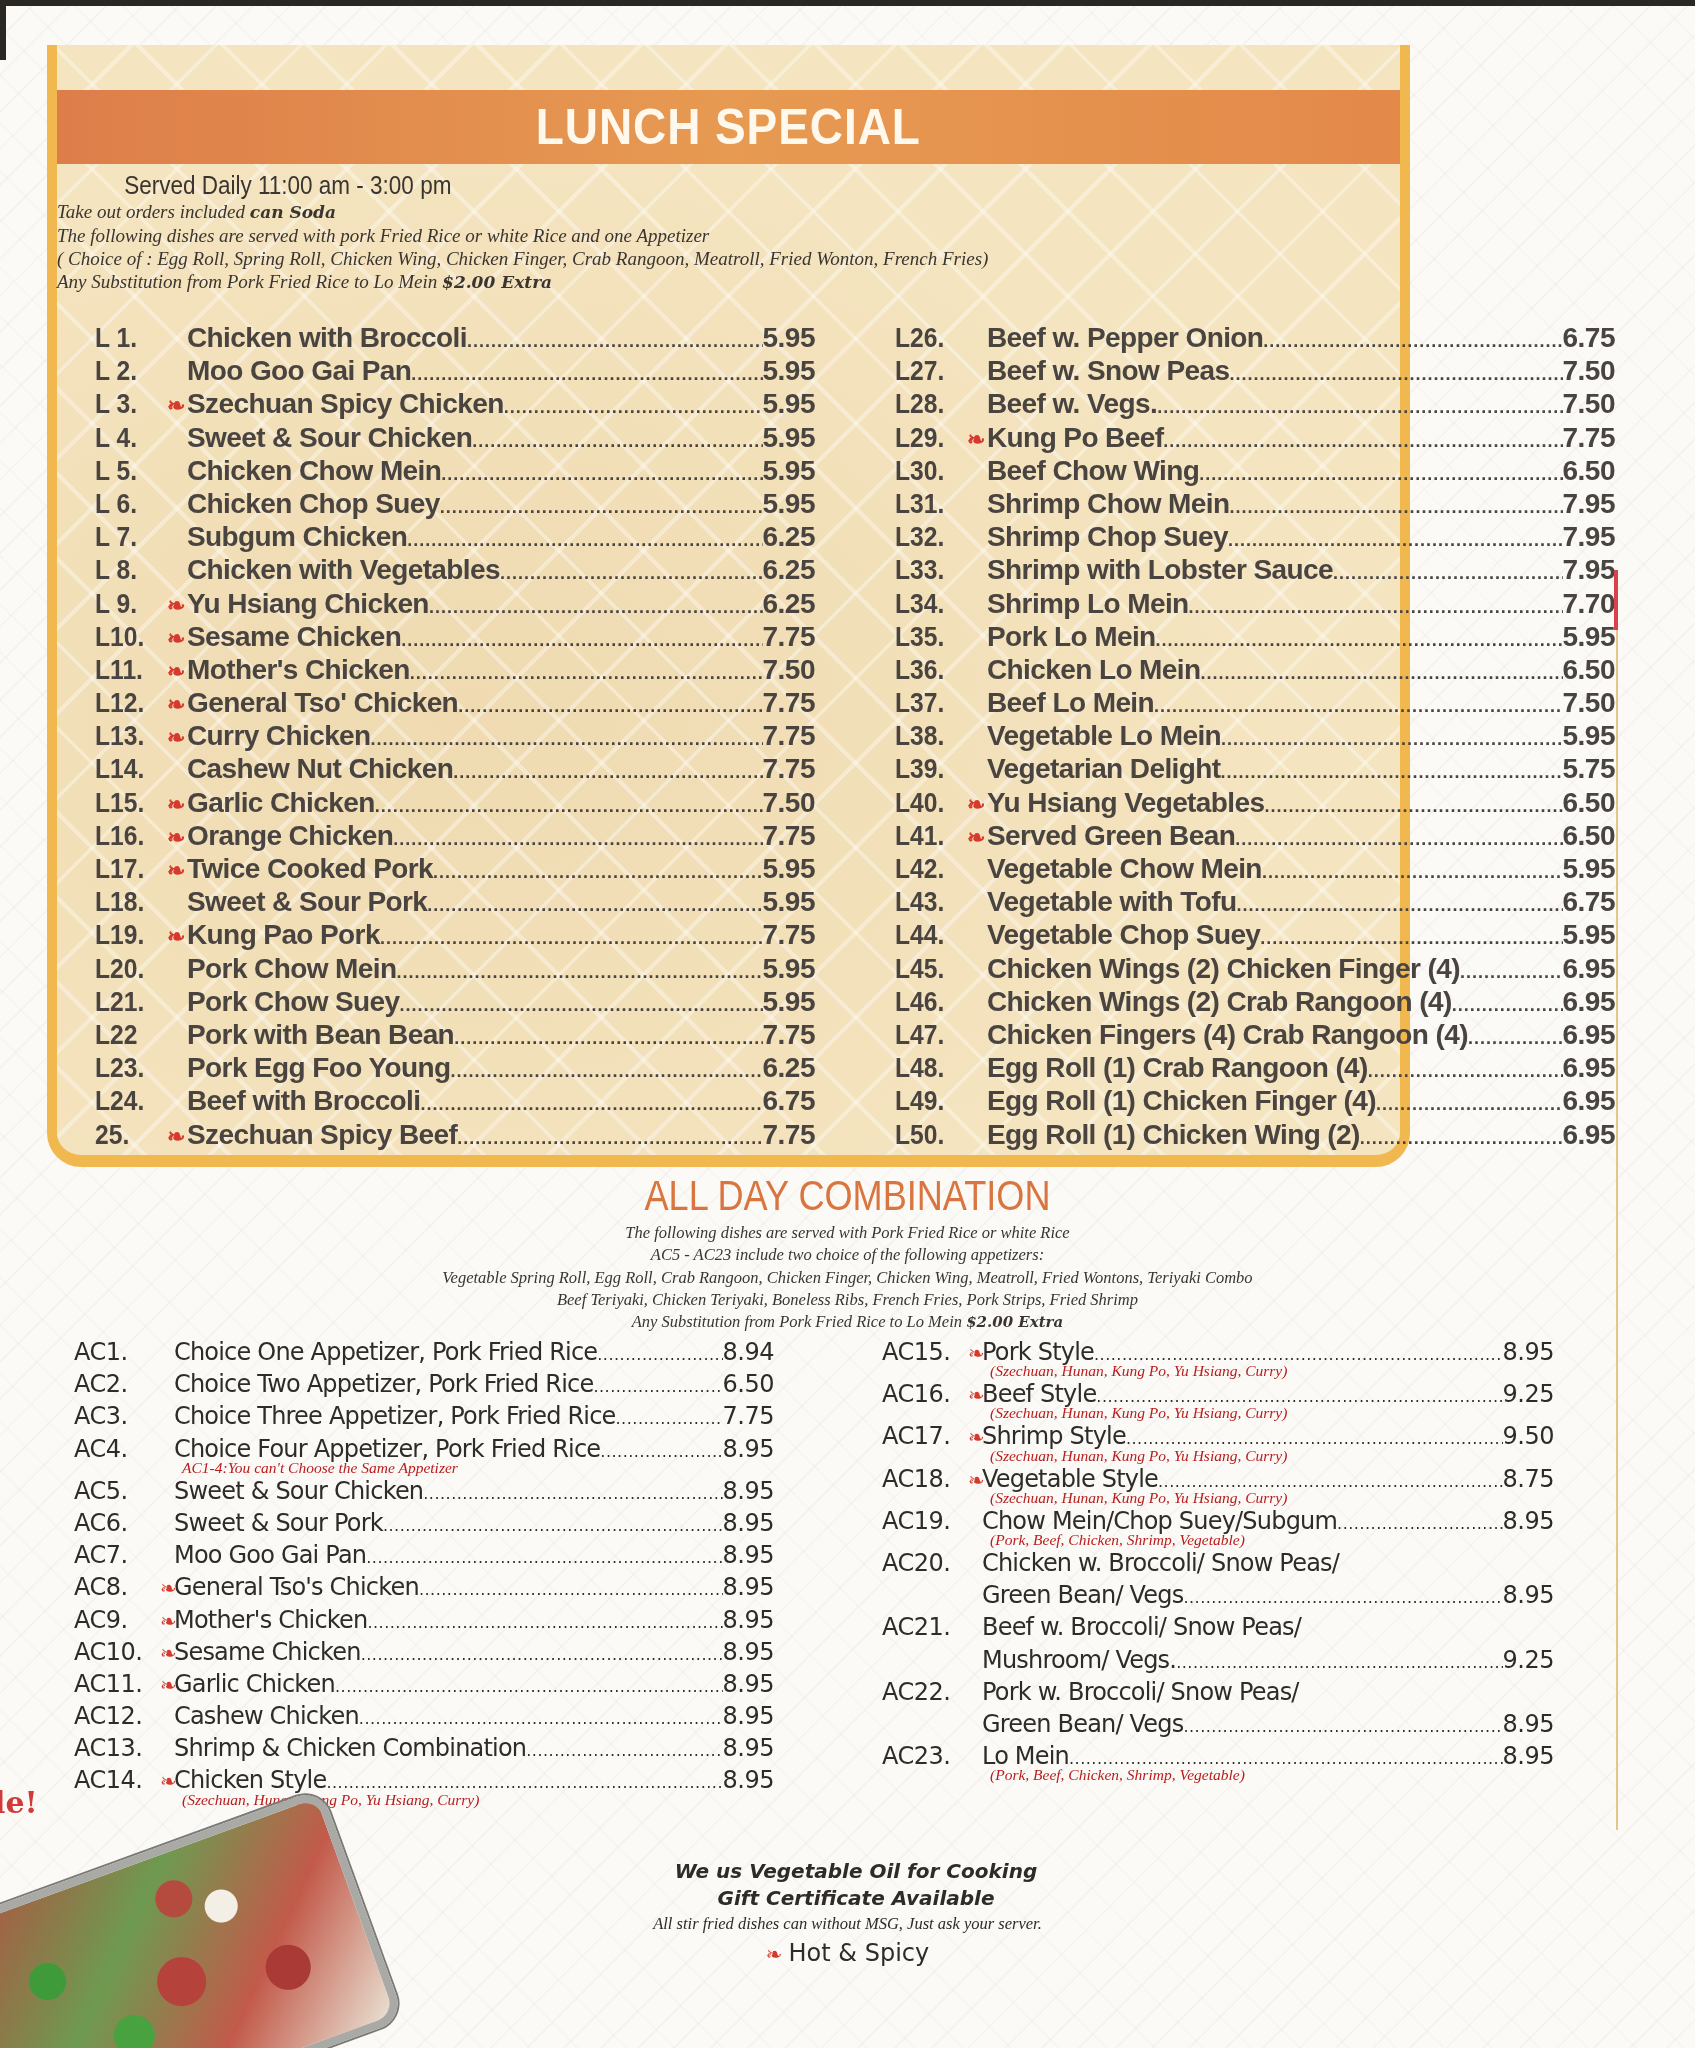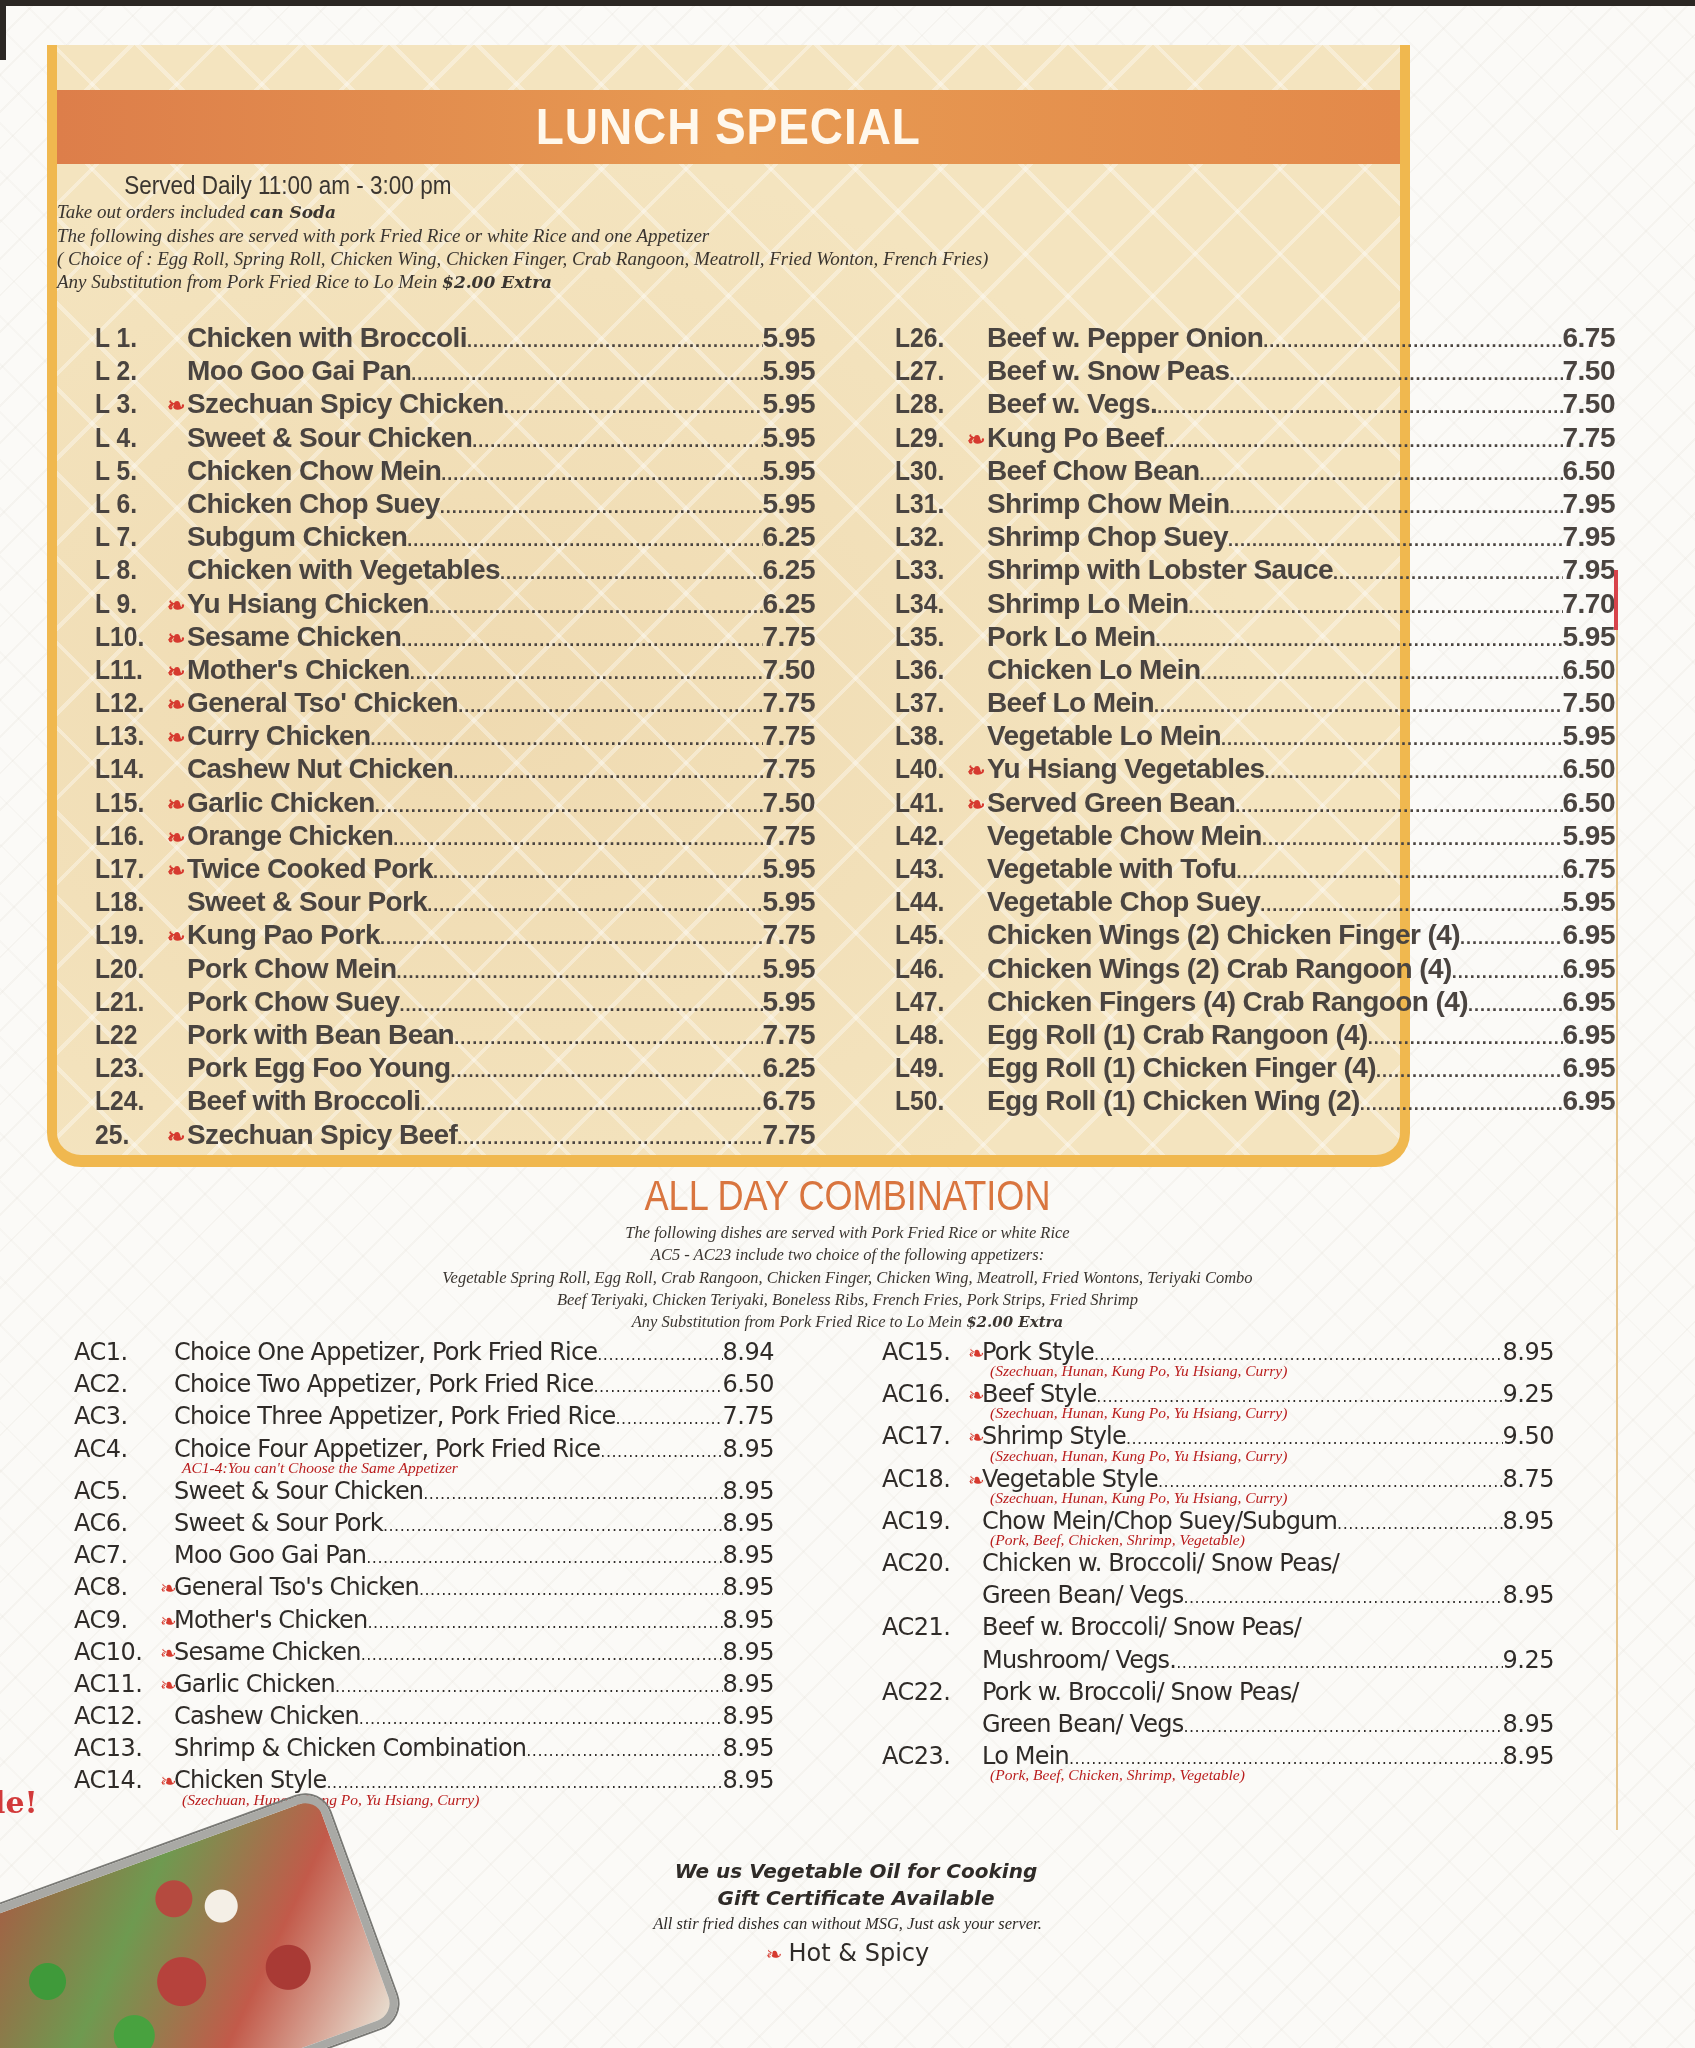--- a/index.html
+++ b/index.html
@@ -351,21 +351,21 @@
       <div class="l-row">
         <span class="l-code">L29.</span>
         <span class="l-chili">❧</span>
         <span class="l-name">Kung Po Beef</span>
         <span class="l-dots"></span>
         <span class="l-price">7.75</span>
       </div>
       <div class="l-row">
         <span class="l-code">L30.</span>
         <span class="l-chili"></span>
-        <span class="l-name">Beef Chow Bean</span>
+        <span class="l-name">Beef Chow Wing</span>
         <span class="l-dots"></span>
         <span class="l-price">6.50</span>
       </div>
       <div class="l-row">
         <span class="l-code">L31.</span>
         <span class="l-chili"></span>
         <span class="l-name">Shrimp Chow Mein</span>
         <span class="l-dots"></span>
         <span class="l-price">7.95</span>
       </div>
@@ -410,20 +410,27 @@
         <span class="l-name">Beef Lo Mein</span>
         <span class="l-dots"></span>
         <span class="l-price">7.50</span>
       </div>
       <div class="l-row">
         <span class="l-code">L38.</span>
         <span class="l-chili"></span>
         <span class="l-name">Vegetable Lo Mein</span>
         <span class="l-dots"></span>
         <span class="l-price">5.95</span>
+      </div>
+      <div class="l-row">
+        <span class="l-code">L39.</span>
+        <span class="l-chili"></span>
+        <span class="l-name">Vegetarian Delight</span>
+        <span class="l-dots"></span>
+        <span class="l-price">5.75</span>
       </div>
       <div class="l-row">
         <span class="l-code">L40.</span>
         <span class="l-chili">❧</span>
         <span class="l-name">Yu Hsiang Vegetables</span>
         <span class="l-dots"></span>
         <span class="l-price">6.50</span>
       </div>
       <div class="l-row">
         <span class="l-code">L41.</span>

